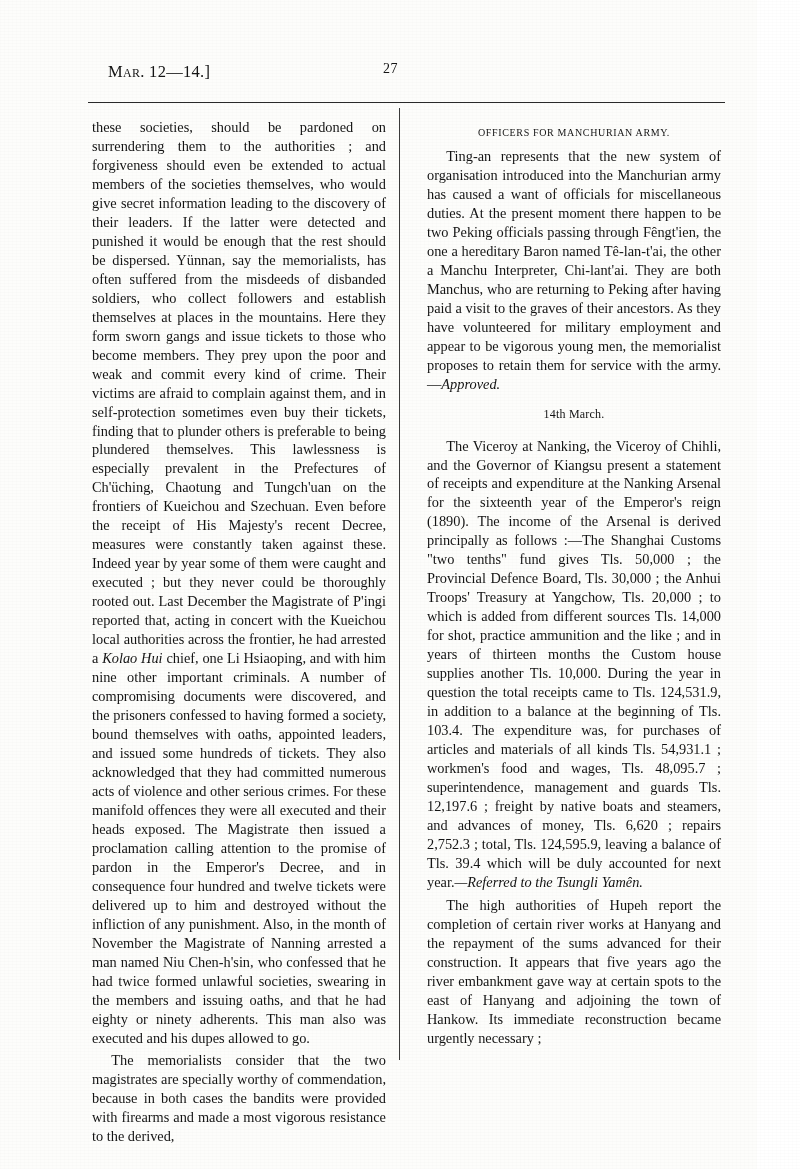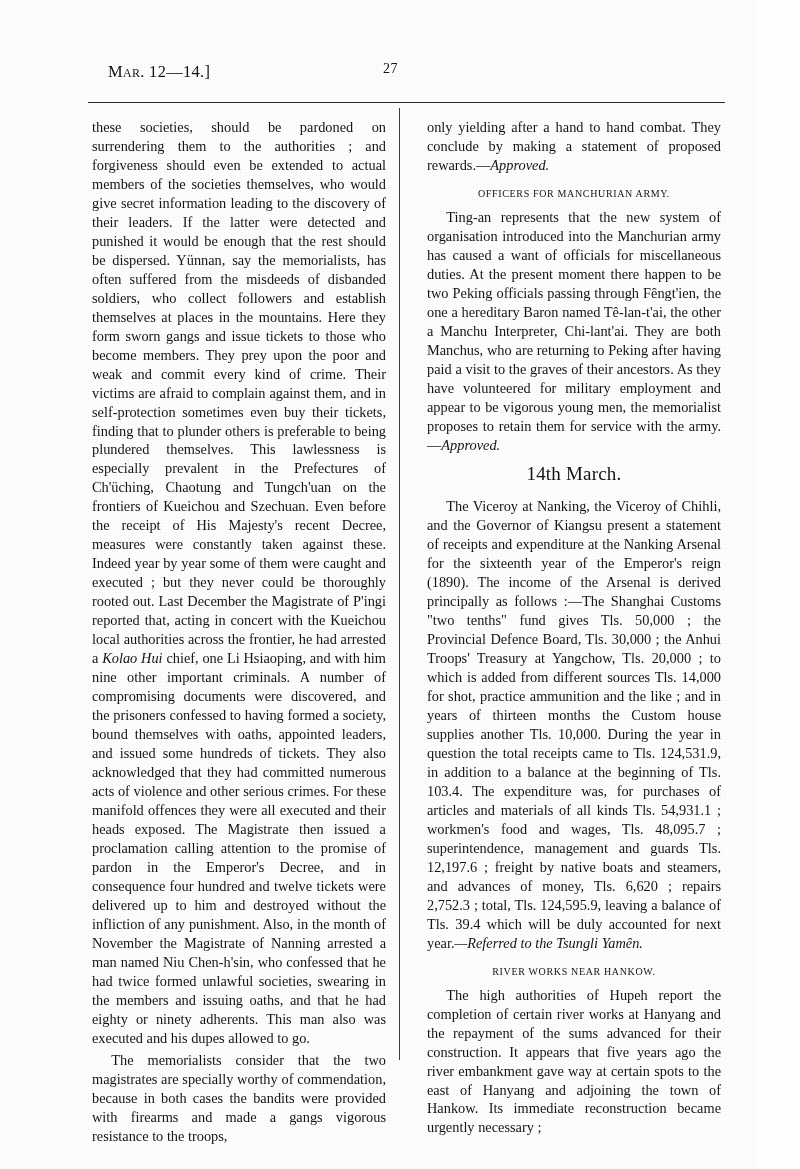--- a/index.html
+++ b/index.html
@@ -96,21 +96,21 @@
     margin: 10px 0 1px 0;
     font-size: 10px;
     font-weight: normal;
     font-variant: small-caps;
     letter-spacing: 0.65px;
     text-align: center;
     text-indent: 0;
   }
   h2.date-head {
     margin: 11px 0 13px 0;
-    font-size: 19px;
+    font-size: 12px;
     font-weight: normal;
     text-align: center;
     text-indent: 0;
     letter-spacing: 0.2px;
   }
   em, .ital { font-style: italic; }
 
   
   #grain {
     position: absolute;
@@ -134,34 +134,32 @@
   </div>
 
   <div id="head-rule"></div>
 
   <div id="columns">
 
     <div id="col-divider"></div>
 
     <div class="column" id="col-left">
       <p class="para noindent"><span>these societies, should be pardoned on surrendering them to the authorities ; and forgiveness should even be extended to actual members of the societies themselves, who would give secret information leading to the discovery of their leaders. If the latter were detected and punished it would be enough that the rest should be dispersed. Yünnan, say the memorialists, has often suffered from the misdeeds of disbanded soldiers, who collect followers and establish themselves at places in the mountains. Here they form sworn gangs and issue tickets to those who become members. They prey upon the poor and weak and commit every kind of crime. Their victims are afraid to complain against them, and in self-protection sometimes even buy their tickets, finding that to plunder others is preferable to being plundered themselves. This lawlessness is especially prevalent in the Prefectures of Ch'üching, Chaotung and Tungch'uan on the frontiers of Kueichou and Szechuan. Even before the receipt of His Majesty's recent Decree, measures were constantly taken against these. Indeed year by year some of them were caught and executed ; but they never could be thoroughly rooted out. Last December the Magistrate of P'ingi reported that, acting in concert with the Kueichou local authorities across the frontier, he had arrested a </span><em class="ital">Kolao Hui</em><span> chief, one Li Hsiaoping, and with him nine other important criminals. A number of compromising documents were discovered, and the prisoners confessed to having formed a society, bound themselves with oaths, appointed leaders, and issued some hundreds of tickets. They also acknowledged that they had committed numerous acts of violence and other serious crimes. For these manifold offences they were all executed and their heads exposed. The Magistrate then issued a proclamation calling attention to the promise of pardon in the Emperor's Decree, and in consequence four hundred and twelve tickets were delivered up to him and destroyed without the infliction of any punishment. Also, in the month of November the Magistrate of Nanning arrested a man named Niu Chen-h'sin, who confessed that he had twice formed unlawful societies, swearing in the members and issuing oaths, and that he had eighty or ninety adherents. This man also was executed and his dupes allowed to go.</span></p>
-      <p class="para">The memorialists consider that the two magistrates are specially worthy of commendation, because in both cases the bandits were provided with firearms and made a gangs vigorous resistance to the troops,</p>
+      <p class="para">The memorialists consider that the two magistrates are specially worthy of commendation, because in both cases the bandits were provided with firearms and made a most vigorous resistance to the derived,</p>
     </div>
 
     <div class="column" id="col-right">
 
-      <p class="para noindent"><span>only yielding after a hand to hand combat. They conclude by making a statement of proposed rewards.—</span><em class="ital">Approved.</em></p>
 
       <h2 class="section-head">OFFICERS FOR MANCHURIAN ARMY.</h2>
       <p class="para"><span>Ting-an represents that the new system of organisation introduced into the Manchurian army has caused a want of officials for miscellaneous duties. At the present moment there happen to be two Peking officials passing through Fêngt'ien, the one a hereditary Baron named Tê-lan-t'ai, the other a Manchu Interpreter, Chi-lant'ai. They are both Manchus, who are returning to Peking after having paid a visit to the graves of their ancestors. As they have volunteered for military employment and appear to be vigorous young men, the memorialist proposes to retain them for service with the army.—</span><em class="ital">Approved.</em></p>
 
       <h2 class="date-head">14th March.</h2>
 
       <p class="para"><span>The Viceroy at Nanking, the Viceroy of Chihli, and the Governor of Kiangsu present a statement of receipts and expenditure at the Nanking Arsenal for the sixteenth year of the Emperor's reign (1890). The income of the Arsenal is derived principally as follows :—The Shanghai Customs "two tenths" fund gives Tls. 50,000 ; the Provincial Defence Board, Tls. 30,000 ; the Anhui Troops' Treasury at Yangchow, Tls. 20,000 ; to which is added from different sources Tls. 14,000 for shot, practice ammunition and the like ; and in years of thirteen months the Custom house supplies another Tls. 10,000. During the year in question the total receipts came to Tls. 124,531.9, in addition to a balance at the beginning of Tls. 103.4. The expenditure was, for purchases of articles and materials of all kinds Tls. 54,931.1 ; workmen's food and wages, Tls. 48,095.7 ; superintendence, management and guards Tls. 12,197.6 ; freight by native boats and steamers, and advances of money, Tls. 6,620 ; repairs 2,752.3 ; total, Tls. 124,595.9, leaving a balance of Tls. 39.4 which will be duly accounted for next year.</span><em class="ital">—Referred to the Tsungli Yamên.</em></p>
 
-      <h2 class="section-head">RIVER WORKS NEAR HANKOW.</h2>
       <p class="para">The high authorities of Hupeh report the completion of certain river works at Hanyang and the repayment of the sums advanced for their construction. It appears that five years ago the river embankment gave way at certain spots to the east of Hanyang and adjoining the town of Hankow. Its immediate reconstruction became urgently necessary ;</p>
 
     </div>
   </div>
 
   <div id="grain"></div>
 </div>
 
 </body></html>

